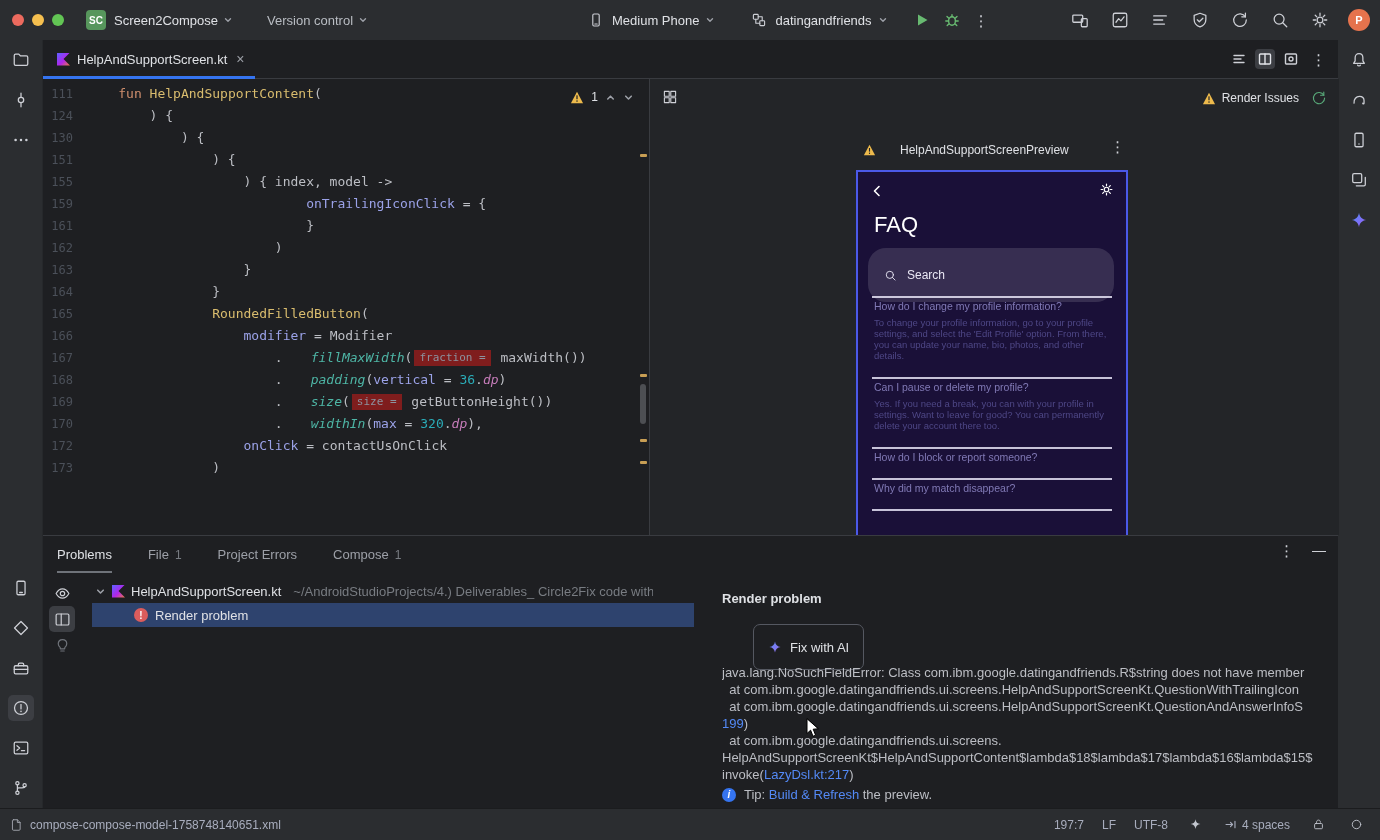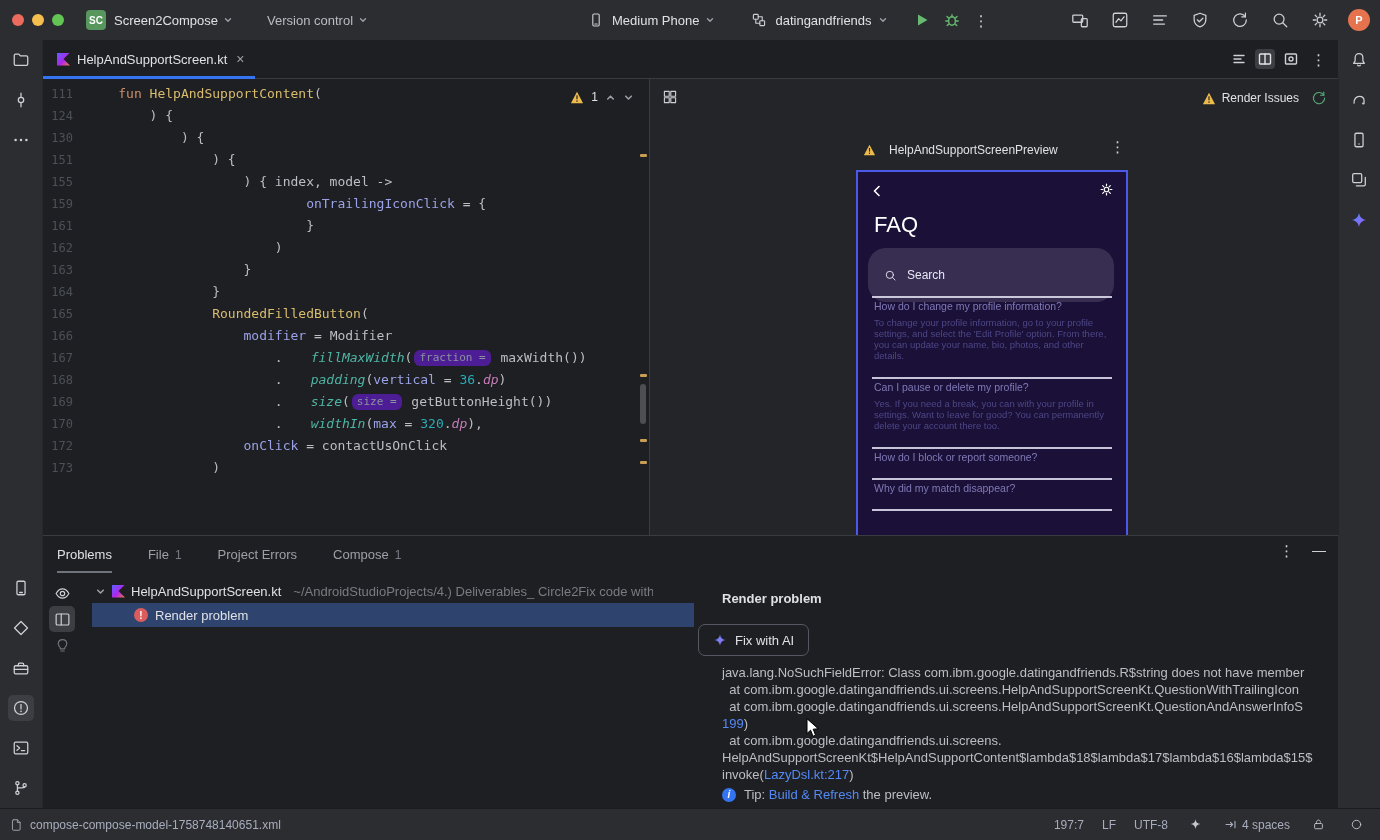--- a/index.html
+++ b/index.html
@@ -49,31 +49,31 @@
   .cl .g{width:30px;text-align:right;color:#4B5059;flex:none;font-size:12px;}
   .cl .ct{margin-left:14px;flex:none;}
   .tk-kw{color:#CF8E6D;}
   .tk-fn{color:#D9BC6E;}
   .tk-arg{color:#9BA2E8;}
   .tk-ext{color:#4EB6A6;font-style:italic;margin-left:28px;}
   .tk-extp{color:#C77DBB;font-style:italic;}
   .tk-num{color:#2AACB8;}
   .tk-res{color:#7CAE63;font-style:italic;text-decoration:underline;}
   .tk-pl{color:#BCBEC4;}
-  .tk-hint{display:inline-block;background:#4c1d95;color:#8C939F;border-radius:6px;padding:0 5px;font-size:11px;line-height:16px;vertical-align:1px;margin:0 2px;}
+  .tk-hint{display:inline-block;background:#7f1d1d;color:#8C939F;border-radius:0;padding:0 5px;font-size:11px;line-height:16px;vertical-align:1px;margin:0 2px;}
   .warn-chip{position:absolute;top:7px;right:14px;display:flex;align-items:center;gap:7px;font-size:12px;color:#DFE1E5;font-family:"Liberation Sans",sans-serif;}
   .sb-thumb{position:absolute;right:2px;top:305px;width:6px;height:40px;background:#4D4F53;border-radius:3px;}
   .sb-mark{position:absolute;right:1px;width:7px;height:3px;background:#C89E54;border-radius:1px;}
 
   
   #preview{position:absolute;left:649px;top:79px;width:689px;height:456px;background:#232528;overflow:hidden;border-left:1px solid #393B40;}
   .pv-grid{position:absolute;left:12px;top:10px;color:#CED0D6;}
   .render-issues{position:absolute;top:12px;right:40px;display:flex;align-items:center;gap:6px;font-size:12px;color:#DFE1E5;}
   .pv-refresh{position:absolute;top:11px;right:12px;color:#58A979;}
-  .pv-label{position:absolute;left:213px;top:64px;display:flex;align-items:center;gap:13px;font-size:12px;color:#DFE1E5;}
+  .pv-label{position:absolute;left:213px;top:64px;display:flex;align-items:center;gap:24px;font-size:12px;color:#DFE1E5;}
   .pv-kebab{position:absolute;left:456px;top:60px;color:#CED0D6;}
   .phone{position:absolute;left:206px;top:91px;width:272px;height:372px;box-sizing:border-box;border:2px solid #4B59E8;background:#1A1038;overflow:hidden;}
   .ph-back{position:absolute;left:12px;top:12px;color:#FFFFFF;}
   .ph-gear{position:absolute;right:12px;top:10px;color:#FFFFFF;}
   .ph-title{position:absolute;left:16px;top:40px;font-size:22px;color:#FFFFFF;}
   .ph-search{position:absolute;left:10px;top:76px;width:246px;height:54px;border-radius:18px;background:rgba(255,255,255,0.13);display:flex;align-items:center;gap:10px;padding-left:16px;box-sizing:border-box;}
   .ph-search .txt{font-size:12px;color:#E9E7F4;}
   .faq{position:absolute;left:14px;right:14px;top:124px;}
   .faq-div{height:2px;background:rgba(230,227,245,0.85);}
   .faq-q{font-size:10.5px;line-height:13px;color:#8079B5;margin:2px 2px 4px;}
@@ -87,21 +87,21 @@
   .pb-tab.active{color:#DFE1E5;}
   .pb-tab.active::after{content:"";position:absolute;left:0;right:0;bottom:0;height:2px;background:#6F737A;}
   .pb-count{color:#787C82;font-size:12px;}
   .pb-winbtns{position:absolute;right:12px;top:6px;display:flex;align-items:center;gap:14px;color:#CED0D6;font-size:14px;}
   .pb-toolbar{position:absolute;left:6px;top:44px;display:flex;flex-direction:column;gap:0;}
   .tree-row1{position:absolute;left:52px;top:43px;height:24px;display:flex;align-items:center;gap:6px;font-size:13px;white-space:nowrap;}
   .tree-path{color:#787C82;margin-left:6px;max-width:360px;overflow:hidden;}
   .tree-row2{position:absolute;left:49px;top:67px;width:602px;height:24px;background:#2E436E;display:flex;align-items:center;gap:7px;padding-left:42px;box-sizing:border-box;font-size:13px;color:#DFE1E5;}
   .err-ic{width:14px;height:14px;border-radius:50%;background:#DB5C5C;color:#fff;font-size:10px;font-weight:bold;display:flex;align-items:center;justify-content:center;flex:none;}
   .pd-title{position:absolute;left:679px;top:55px;font-size:13px;font-weight:bold;color:#DFE1E5;}
-  .fix-btn{position:absolute;left:655px;top:88px;height:32px;border:1px solid #555861;border-radius:7px;display:flex;align-items:center;gap:8px;padding:0 14px;font-size:13px;color:#DFE1E5;background:transparent;box-sizing:border-box;}
+  .fix-btn{position:absolute;left:710px;top:88px;height:46px;border:1px solid #555861;border-radius:7px;display:flex;align-items:center;gap:8px;padding:0 14px;font-size:13px;color:#DFE1E5;background:transparent;box-sizing:border-box;}
   .stack{position:absolute;left:679px;top:128px;width:614px;font-size:13px;line-height:17px;color:#BCBEC4;overflow:hidden;}
   .stk-line{white-space:pre;overflow:hidden;}
   .lnk{color:#548AF7;}
   .tip{position:absolute;left:679px;top:251px;display:flex;align-items:center;gap:8px;font-size:13px;color:#BCBEC4;}
   .info-ic{width:14px;height:14px;border-radius:50%;background:#3574F0;color:#fff;font-size:10px;font-weight:bold;font-style:italic;display:flex;align-items:center;justify-content:center;flex:none;}
 
   
   #statusbar{position:absolute;left:0;top:808px;width:1380px;height:32px;background:#2B2D30;border-top:1px solid #1B1C1E;display:flex;align-items:center;font-size:12px;color:#A8ADBD;box-sizing:border-box;}
   .sb-left{display:flex;align-items:center;gap:6px;margin-left:10px;}
   .sb-right{margin-left:auto;display:flex;align-items:center;gap:18px;margin-right:14px;}

